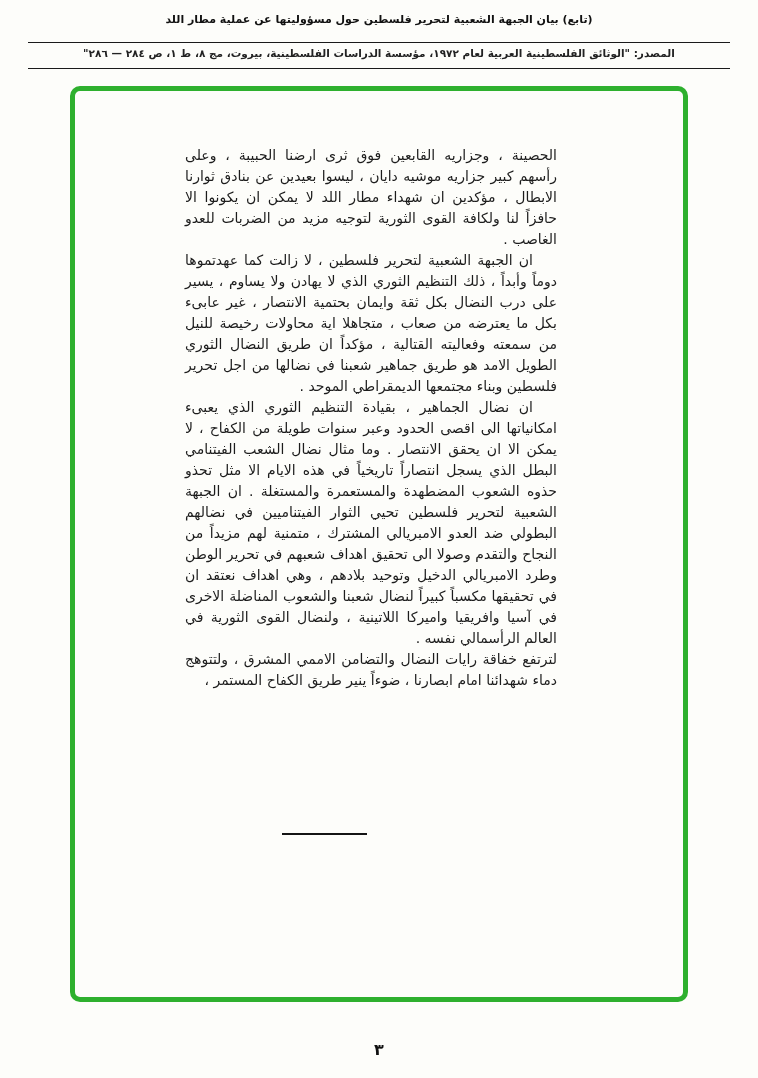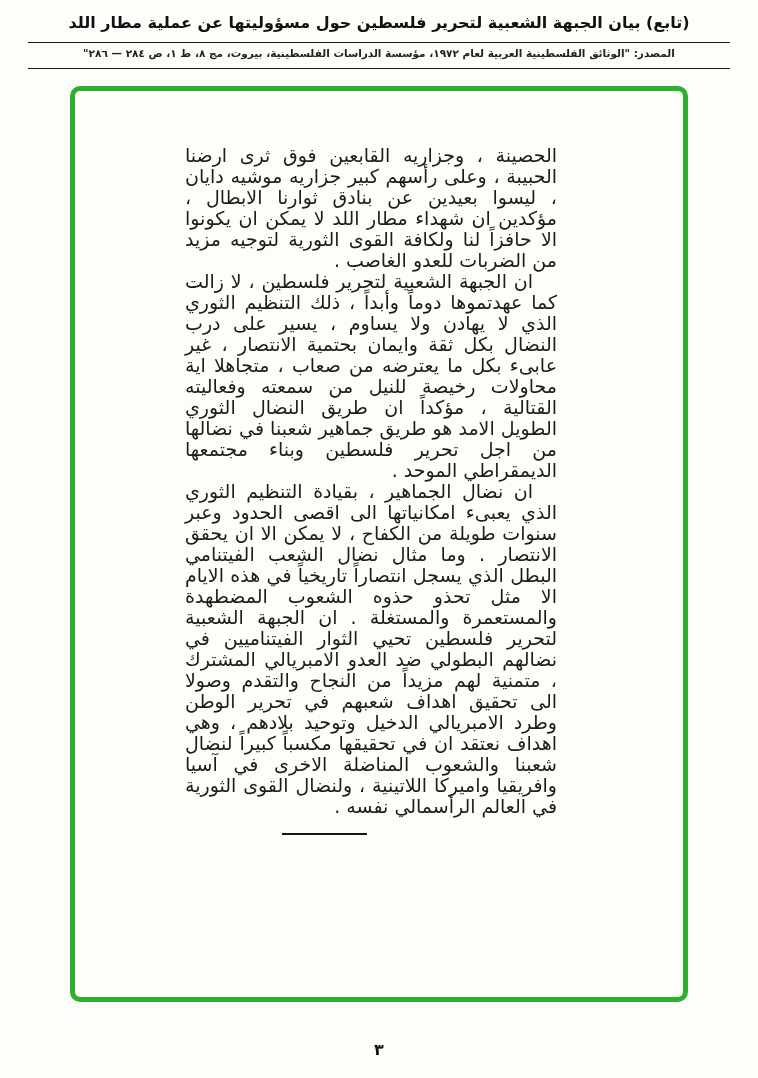--- a/index.html
+++ b/index.html
@@ -16,21 +16,21 @@
     overflow: hidden;
   }
   .header-title {
     position: absolute;
     top: 13px;
     left: 0;
     right: 0;
     text-align: center;
     direction: rtl;
     font-weight: bold;
-    font-size: 16px;
+    font-size: 11px;
     letter-spacing: 0.2px;
     color: #111;
   }
   .rule {
     position: absolute;
     left: 28px;
     right: 28px;
     height: 1px;
     background: #1a1a1a;
   }
@@ -58,21 +58,21 @@
     border-radius: 10px;
     background: transparent;
   }
   .text-column {
     position: absolute;
     left: 185px;
     top: 145px;
     width: 372px;
     direction: rtl;
     text-align: justify;
-    font-size: 19px;
+    font-size: 14px;
     line-height: 21px;
     color: #1c1c1c;
   }
   .text-column p {
     margin: 0;
     padding: 0;
   }
   .para-indent {
     text-indent: 24px;
   }
@@ -109,17 +109,18 @@
 <div class="source-line">المصدر: "الوثائق الفلسطينية العربية لعام ١٩٧٢، مؤسسة الدراسات الفلسطينية، بيروت، مج ٨، ط ١، ص ٢٨٤ — ٢٨٦"</div>
 
 <div class="rule rule-bottom"></div>
 
 <div class="green-frame"></div>
 
 <div class="text-column">
   <p>الحصينة ، وجزاريه القابعين فوق ثرى ارضنا الحبيبة ، وعلى رأسهم كبير جزاريه موشيه دايان ، ليسوا بعيدين عن بنادق ثوارنا الابطال ، مؤكدين ان شهداء مطار اللد لا يمكن ان يكونوا الا حافزاً لنا ولكافة القوى الثورية لتوجيه مزيد من الضربات للعدو الغاصب .</p>
   <p class="para-indent">ان الجبهة الشعبية لتحرير فلسطين ، لا زالت كما عهدتموها دوماً وأبداً ، ذلك التنظيم الثوري الذي لا يهادن ولا يساوم ، يسير على درب النضال بكل ثقة وايمان بحتمية الانتصار ، غير عابىء بكل ما يعترضه من صعاب ، متجاهلا اية محاولات رخيصة للنيل من سمعته وفعاليته القتالية ، مؤكداً ان طريق النضال الثوري الطويل الامد هو طريق جماهير شعبنا في نضالها من اجل تحرير فلسطين وبناء مجتمعها الديمقراطي الموحد .</p>
   <p class="para-indent">ان نضال الجماهير ، بقيادة التنظيم الثوري الذي يعبىء امكانياتها الى اقصى الحدود وعبر سنوات طويلة من الكفاح ، لا يمكن الا ان يحقق الانتصار . وما مثال نضال الشعب الفيتنامي البطل الذي يسجل انتصاراً تاريخياً في هذه الايام الا مثل تحذو حذوه الشعوب المضطهدة والمستعمرة والمستغلة . ان الجبهة الشعبية لتحرير فلسطين تحيي الثوار الفيتناميين في نضالهم البطولي ضد العدو الامبريالي المشترك ، متمنية لهم مزيداً من النجاح والتقدم وصولا الى تحقيق اهداف شعبهم في تحرير الوطن وطرد الامبريالي الدخيل وتوحيد بلادهم ، وهي اهداف نعتقد ان في تحقيقها مكسباً كبيراً لنضال شعبنا والشعوب المناضلة الاخرى في آسيا وافريقيا واميركا اللاتينية ، ولنضال القوى الثورية في العالم الرأسمالي نفسه .</p>
+  <p>لترتفع خفاقة رايات النضال والتضامن الاممي المشرق ، ولتتوهج دماء شهدائنا امام ابصارنا ، ضوءاً ينير طريق الكفاح المستمر ،</p>
 </div>
 
 <div class="end-divider"></div>
 
 <div class="page-number">٣</div>
 
 </body></html>

